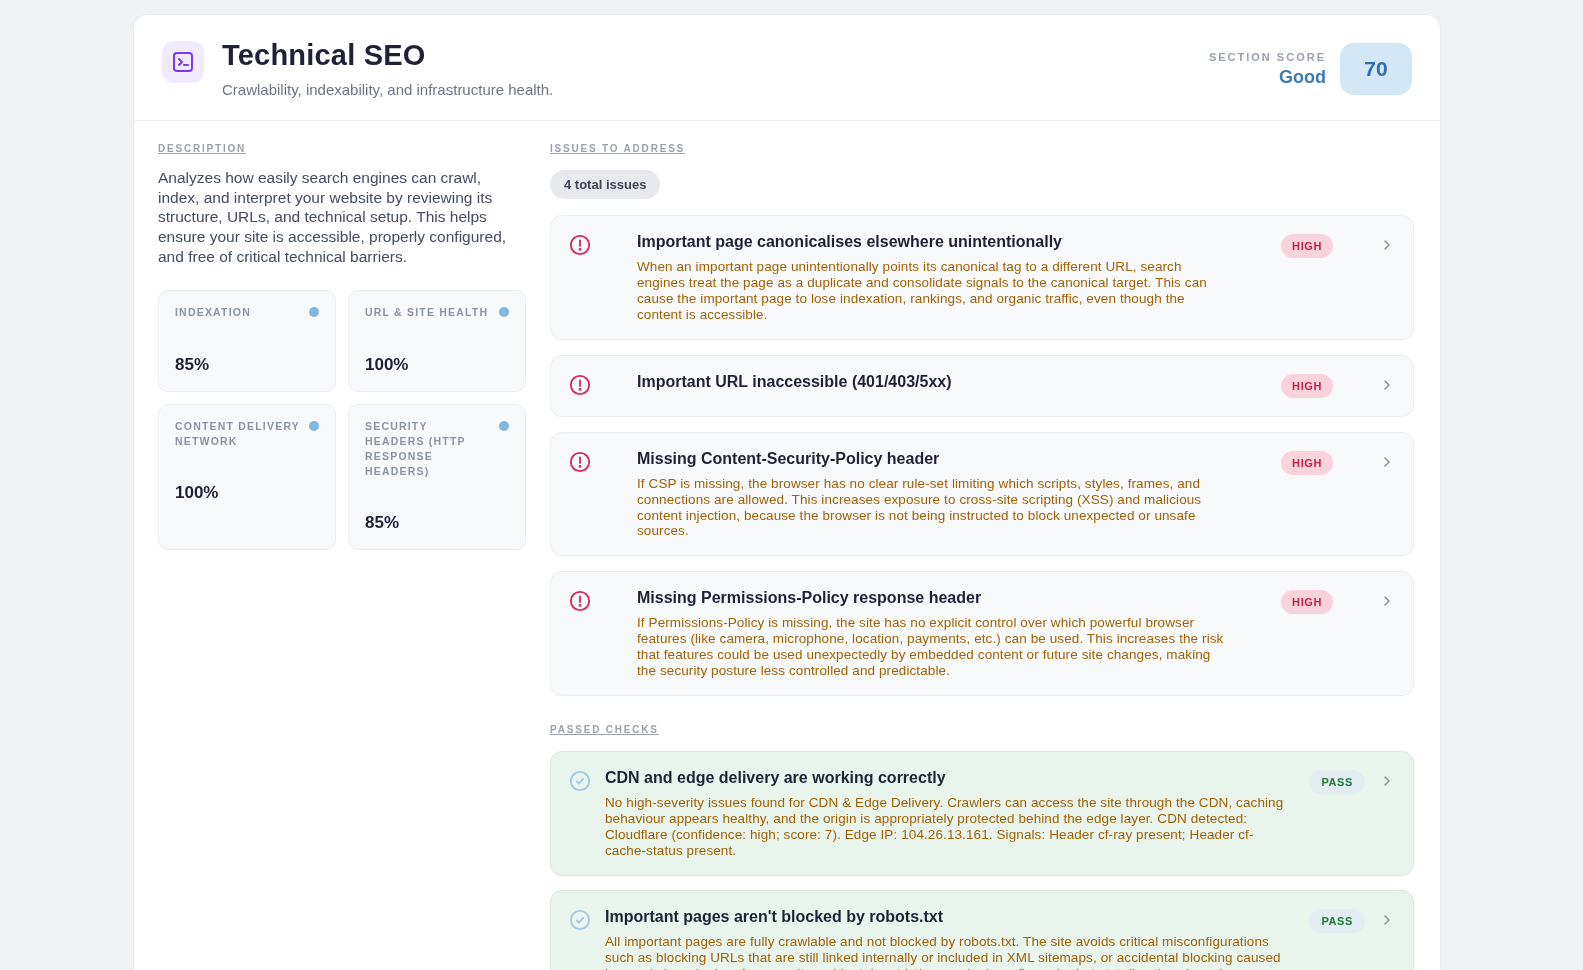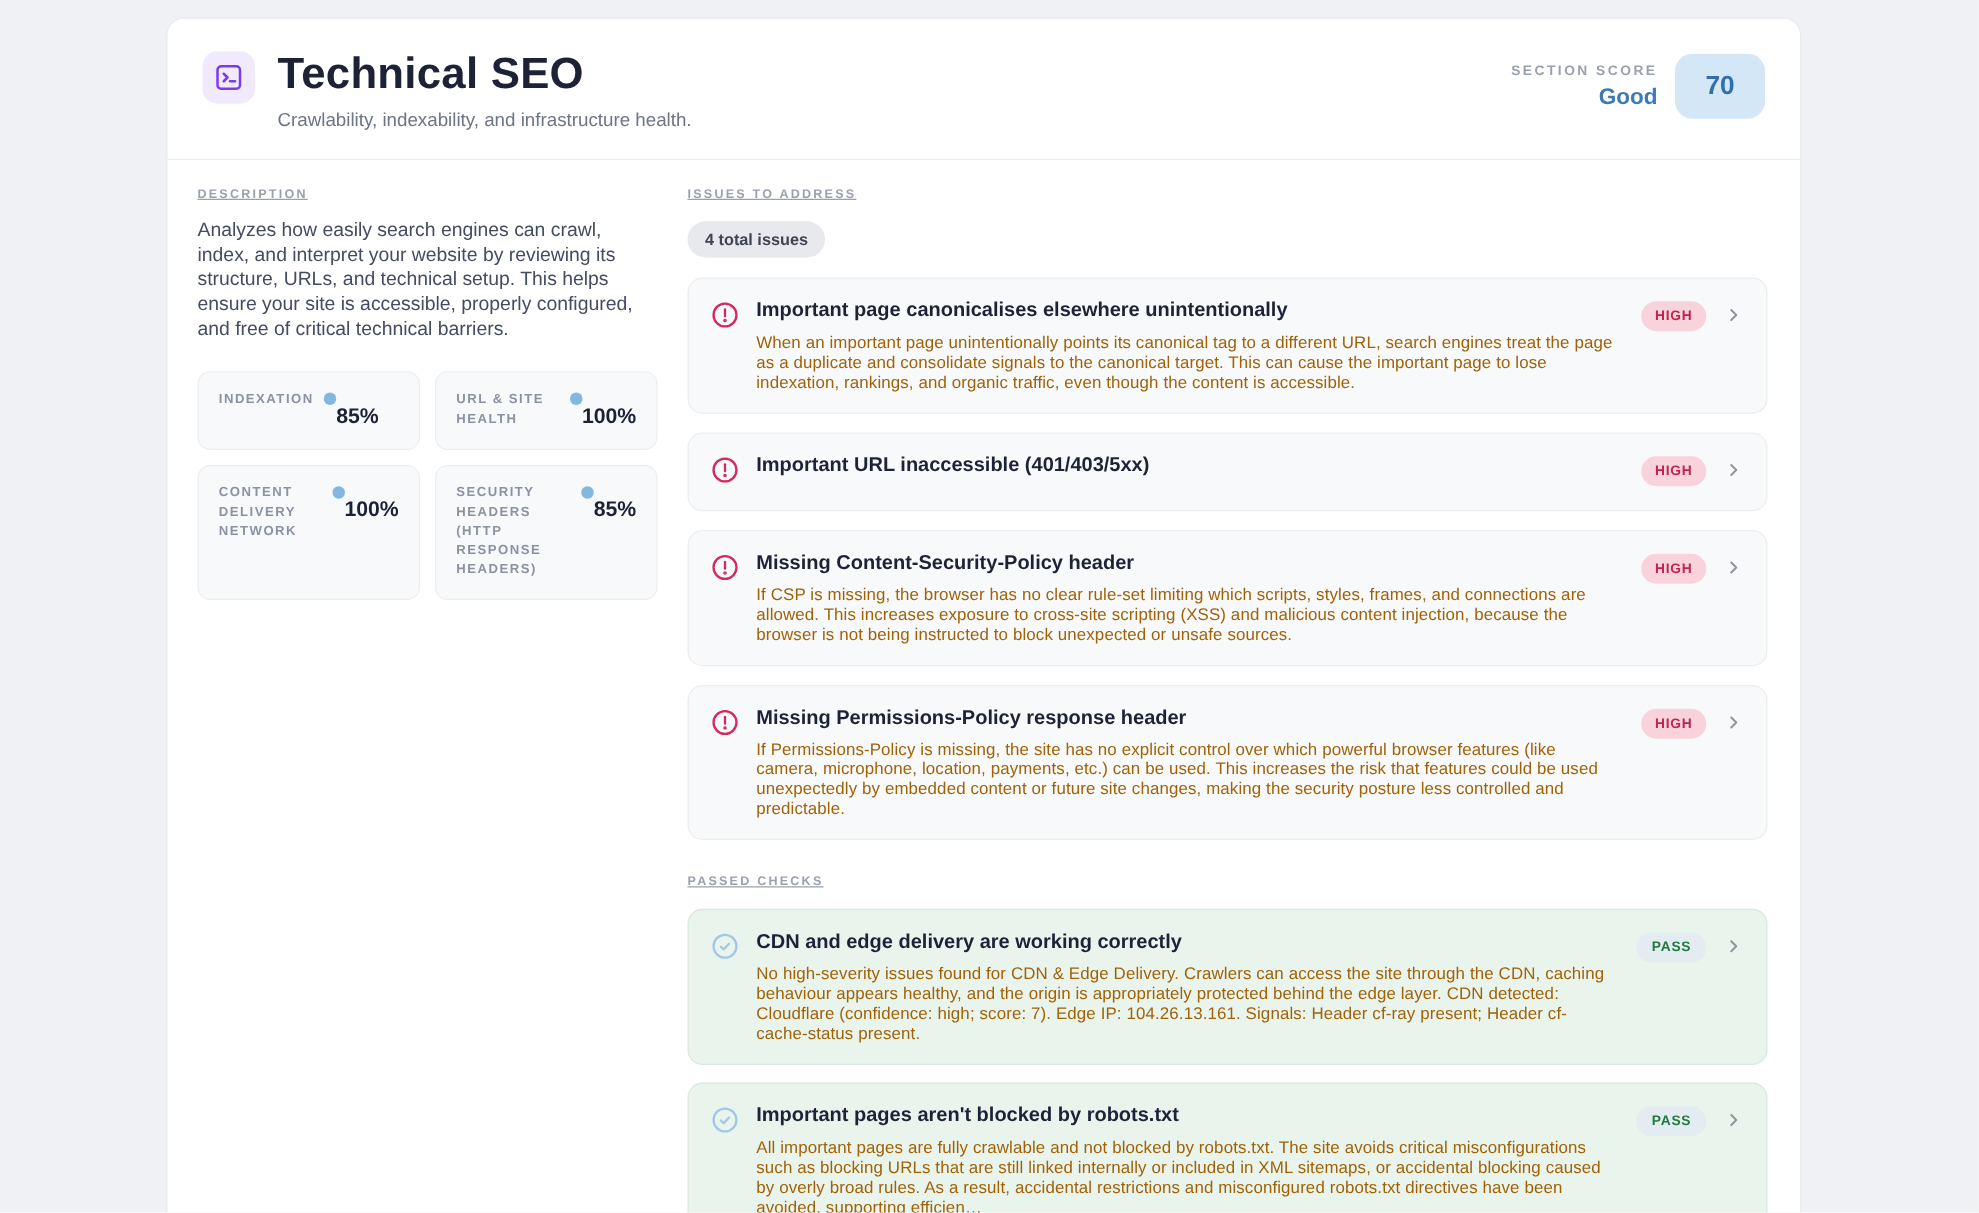--- a/index.html
+++ b/index.html
@@ -25,21 +25,21 @@
     border-bottom:1px solid #eceef1;
   }
   .hdr-icon {
     width:42px; height:42px; flex:0 0 42px;
     background:#f1eafc; border-radius:12px;
     display:flex; align-items:center; justify-content:center;
     margin-right:18px; margin-top:2px;
   }
   .hdr-titles { flex:1 1 auto; }
   .hdr-title {
-    font-size:35px; font-weight:700; color:#1e2237; letter-spacing:.2px;
+    font-size:29px; font-weight:700; color:#1e2237; letter-spacing:.2px;
   }
   .hdr-sub { margin-top:9px; font-size:15px; color:#6d7486; }
   .hdr-score { display:flex; align-items:center; margin-top:4px; }
   .score-texts { text-align:right; margin-right:14px; }
   .score-label {
     font-size:11px; font-weight:700; letter-spacing:2px; color:#9aa1ad;
   }
   .score-rating { margin-top:4px; font-size:18px; font-weight:700; color:#3b79b7; }
   .score-badge {
     width:72px; height:52px; border-radius:14px;
@@ -60,21 +60,21 @@
     margin-top:14px; font-size:15.5px; line-height:1.27; color:#454c61;
   }
   
   .metric-grid {
     margin-top:24px;
     display:grid; grid-template-columns:1fr 1fr; gap:12px;
   }
   .metric-card {
     background:#f8f9fb; border:1px solid #eceef2; border-radius:10px;
     padding:14px 16px 16px 16px;
-    display:flex; flex-direction:row;
+    display:flex; flex-direction:column;gap:23px;
   }
   .metric-top { display:flex; align-items:flex-start; }
   .metric-label {
     flex:1 1 auto;
     font-size:10.5px; font-weight:700; letter-spacing:1.2px; color:#8b93a2;
     text-transform:uppercase; line-height:1.45;
     padding-right:8px;
   }
   .metric-dot {
     width:10px; height:10px; border-radius:50%;
@@ -87,20 +87,21 @@
     background:#e8e9ed; color:#3f4352;
     font-size:13px; font-weight:700;
     padding:7px 14px; border-radius:16px;
   }
   .issue-list { margin-top:16px; display:flex; flex-direction:column; gap:15px; }
   .issue-card {
     display:flex; align-items:flex-start;
     background:#f8f9fa; border:1px solid #ebedf0; border-radius:12px;
     padding:17px 18px 16px 18px;
     cursor:pointer;
+    gap:32px;
   }
   .issue-card .status-icon { flex:0 0 22px; margin-top:1px; }
   .issue-content { flex:1 1 auto; min-width:0; padding:0 18px 0 14px; }
   .issue-title { font-size:16px; font-weight:700; color:#1e2237; }
   .issue-desc {
     margin-top:8px; font-size:13.5px; line-height:1.18; color:#a16207;
     letter-spacing:.1px;
   }
   .sev-badge {
     flex:0 0 auto;

